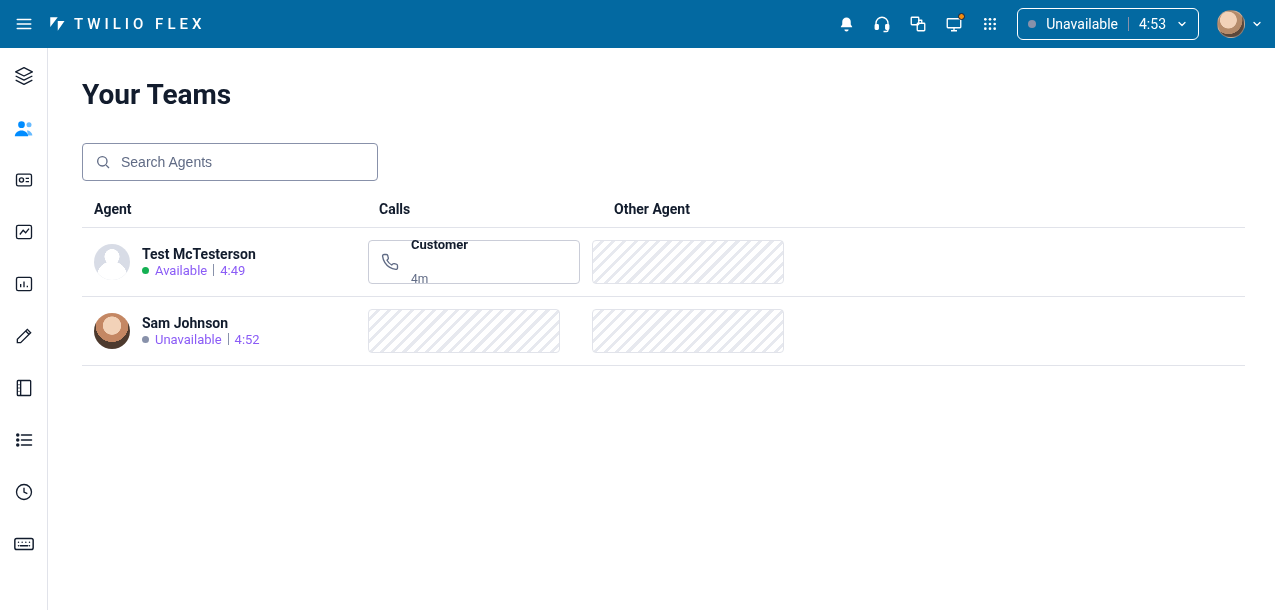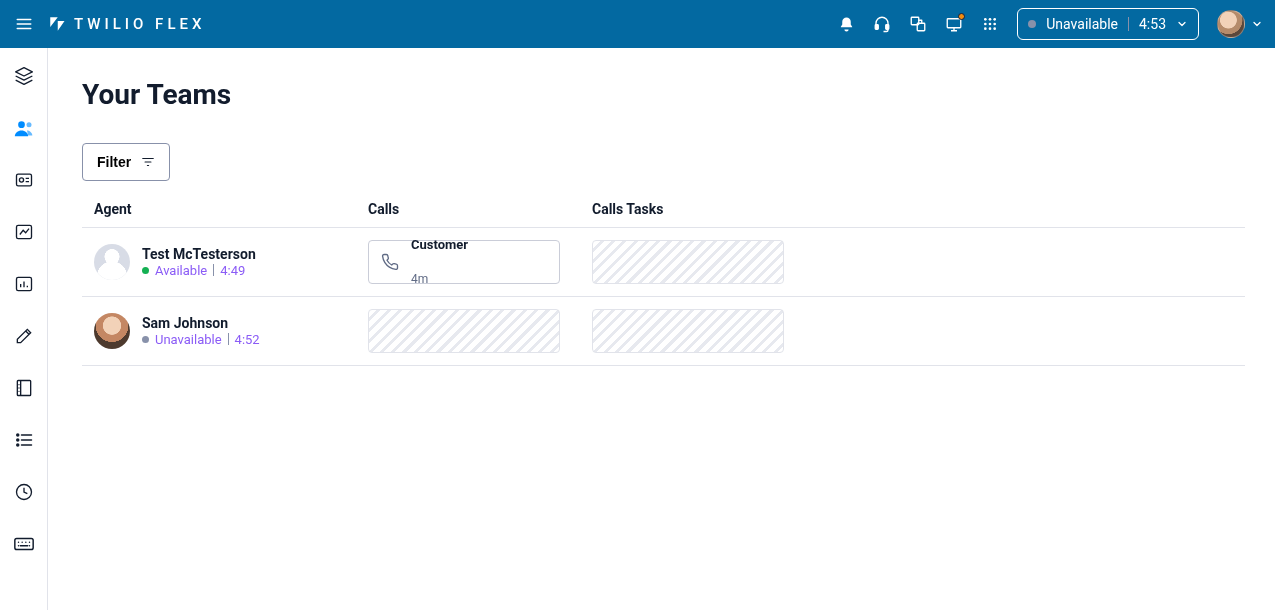--- a/index.html
+++ b/index.html
@@ -29,34 +29,34 @@
   
   .main { position: absolute; top: 48px; left: 48px; right: 0; bottom: 0; padding: 30px 30px 16px 34px; overflow: auto; }
   h1 { font-size: 28px; font-weight: 700; margin-bottom: 32px; }
 
   .toolbar { display: flex; align-items: center; justify-content: space-between; margin-bottom: 20px; }
   .search { width: 296px; height: 38px; border: 1px solid #8891AA; border-radius: 4px; display: flex; align-items: center; gap: 10px; padding: 0 12px; }
   .search input { border: none; outline: none; flex: 1; font-size: 14px; color: #121C2D; }
   .search input::placeholder { color: #606B85; }
   .filter-btn { height: 38px; border: 1px solid #8891AA; background: #fff; border-radius: 4px; font-size: 14px; font-weight: 600; padding: 0 14px; display: flex; align-items: center; gap: 10px; cursor: pointer; }
 
-  .cols { display: grid; grid-template-columns: 274px 224px 1fr; gap: 0; padding: 0 12px 10px; font-size: 14px; font-weight: 700; }
+  .cols { display: grid; grid-template-columns: 274px 224px 1fr; gap: 11px; padding: 0 12px 10px; font-size: 14px; font-weight: 700; }
   .row { display: grid; grid-template-columns: 274px 224px 1fr; align-items: center; padding: 12px; border-top: 1px solid #E1E3EA; }
   .row:last-child { border-bottom: 1px solid #E1E3EA; }
 
   .agent { display: flex; align-items: center; gap: 12px; }
   .agent-av { width: 36px; height: 36px; border-radius: 50%; background: #D8DCE6; position: relative; overflow: hidden; }
   .agent-av.default::after { content: ""; position: absolute; inset: 0; background: radial-gradient(circle at 50% 35%, #fff 0 25%, transparent 26%), radial-gradient(circle at 50% 90%, #fff 0 40%, transparent 41%); }
   .agent-av.photo { background: radial-gradient(circle at 50% 35%, #f2d2b8 0 30%, #c48763 32% 55%, #4d3a2e 56% 100%); }
   .agent-name { font-size: 14px; font-weight: 700; line-height: 1.2; }
   .agent-status { font-size: 13px; color: #8b5cf6; display: flex; align-items: center; gap: 6px; }
   .agent-status .dot { width: 7px; height: 7px; }
   .agent-status .vsep { height: 12px; }
 
-  .task-card { border: 1px solid #CACDD8; border-radius: 4px; height: 44px; width: 192px; display: flex; align-items: center; gap: 12px; padding: 0 12px; cursor: pointer; }
+  .task-card { border: 1px solid #CACDD8; border-radius: 4px; height: 44px; width: 212px; display: flex; align-items: center; gap: 12px; padding: 0 12px; cursor: pointer; }
   .task-card .title { font-size: 13px; font-weight: 700; line-height: 1.1; }
   .task-card .sub { font-size: 12px; color: #606B85; margin-top: 20px; }
 
   .empty-task { border: 1px solid #E1E3EA; border-radius: 4px; height: 44px; width: 192px; background: repeating-linear-gradient(135deg, #fff, #fff 5px, #E7E9EF 5px, #E7E9EF 8px); }
 
   .icon-notif-wrap { position: relative; }
   .notif-dot { position: absolute; top: -2px; right: -2px; width: 7px; height: 7px; border-radius: 50%; background: #F28C0F; border: 1px solid #0D1E42; }
 </style>
 </head>
 <body>
@@ -202,34 +202,33 @@
         <rect x="2" y="6" width="20" height="12" rx="2"></rect>
         <path d="M6 10h0M10 10h0M14 10h0M18 10h0M6 14h0M8 14h8M18 14h0" stroke-linecap="round"></path>
       </svg>
     </button>
 </div>
 
 <div class="main">
   <h1>Your Teams</h1>
 
   <div class="toolbar">
-    <button class="filter-btn">
-      <span>Filter</span>
-      <svg width="14" height="14" viewBox="0 0 24 24" fill="none" stroke="#121C2D" stroke-width="2" stroke-linecap="round">
-          <line x1="3" y1="6" x2="21" y2="6"></line>
-          <line x1="7" y1="12" x2="17" y2="12"></line>
-          <line x1="11" y1="18" x2="13" y2="18"></line>
-        </svg>
-    </button>
+    <div class="search">
+      <svg width="16" height="16" viewBox="0 0 24 24" fill="none" stroke="#606B85" stroke-width="2">
+          <circle cx="11" cy="11" r="7"></circle>
+          <line x1="21" y1="21" x2="16.65" y2="16.65"></line>
+        </svg>
+      <input type="text" placeholder="Search Agents" style="">
+    </div>
   </div>
 
   <div class="cols">
     <div>Agent</div>
     <div>Calls</div>
-    <div>Calls Tasks</div>
+    <div>Other Agent</div>
   </div>
 
   <div class="row">
     <div class="agent">
       <div class="agent-av default"></div>
       <div>
         <div class="agent-name">Test McTesterson</div>
         <div class="agent-status">
           <span class="dot dot-green"></span>
           <span>Available</span>

